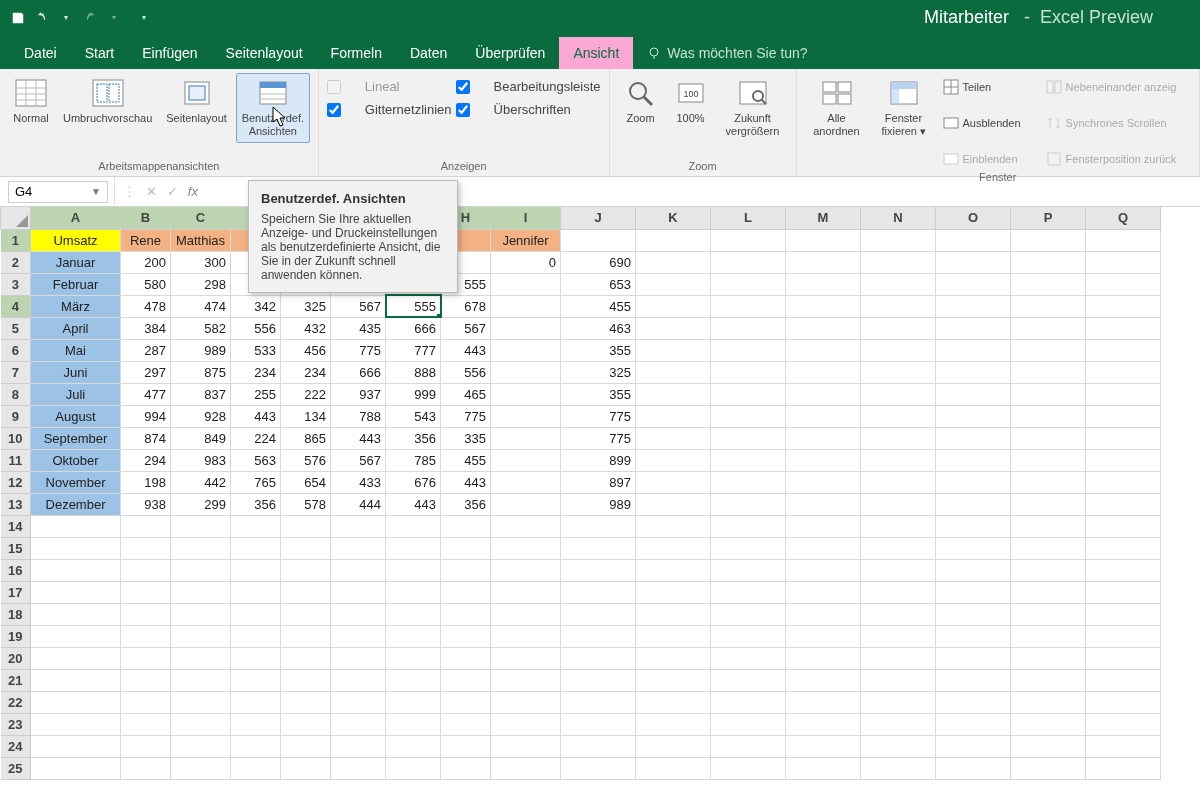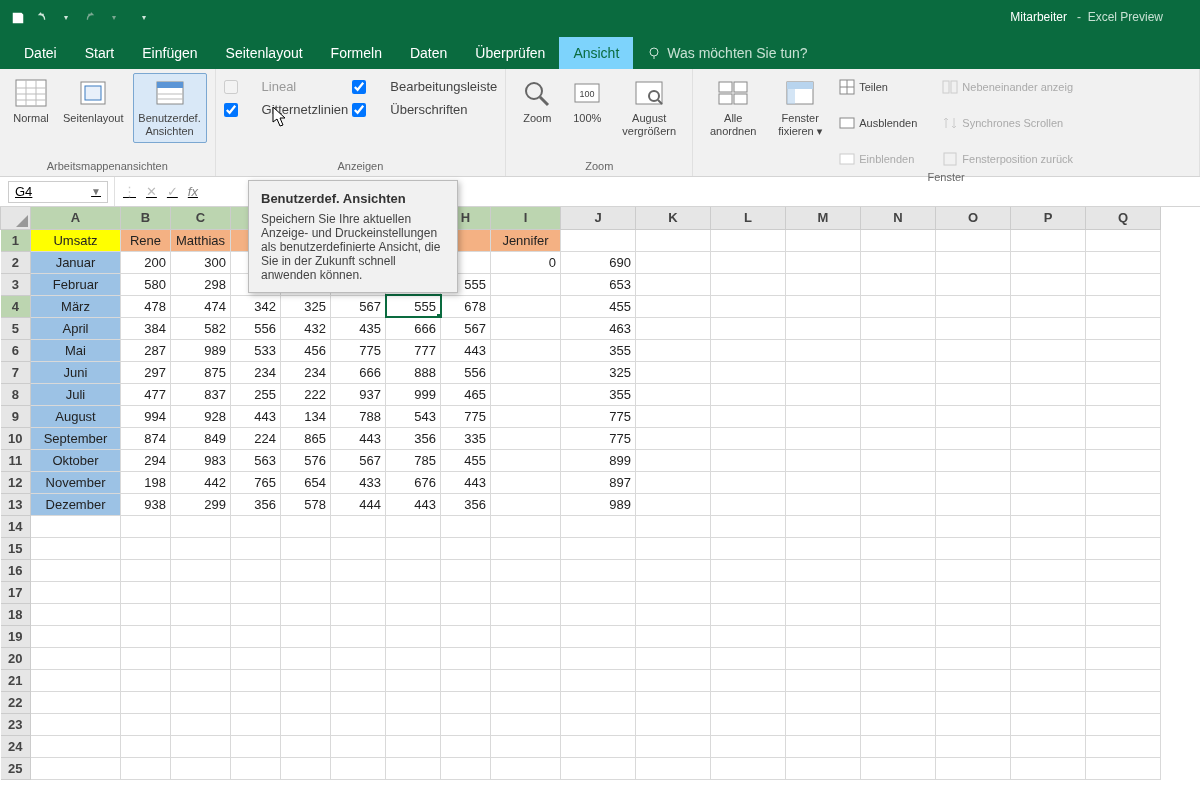--- a/index.html
+++ b/index.html
@@ -2,28 +2,28 @@
 <html><head>
 <meta charset="utf-8">
 <style>
 * { box-sizing: border-box; margin: 0; padding: 0; font-family: "Segoe UI", Arial, sans-serif; }
 body { background: #fff; overflow: hidden; width: 1200px; height: 800px; position: relative; }
 
 
 .titlebar { background: #0a6b3f; height: 35px; display: flex; align-items: center; color: #fff; font-size: 12px; }
 .qa-toolbar { display: flex; gap: 8px; padding: 0 10px; align-items: center; }
 .qa-btn { width: 16px; height: 16px; cursor: pointer; display:flex; align-items:center; justify-content:center; color:#d9ede2; }
-.title-text { position: absolute; left: 50%; transform: translateX(-50%); top: 0; right: 7px; text-align:left; line-height: 35px; padding-right: 30px; font-size: 12px; left:auto; transform:none;}
+.title-text { position: absolute; left: 50%; transform: translateX(-50%); top: 0; right: 17px; text-align:left; line-height: 35px; padding-right: 30px; font-size: 18px; left:auto; transform:none;}
 .title-doc { color:#fff; }
 .title-app { color:#c7e1d3; }
 
 
 .tabstrip { background: #0a6b3f; height: 34px; display: flex; align-items: flex-end; padding-left: 10px; gap: 0; }
 .tab { padding: 8px 14px; color: #fff; font-size: 14px; cursor: pointer; }
-.tab.active { background: #7dd3fc; color: #0a6b3f; }
+.tab.active { background: #f9a8d4; color: #0a6b3f; }
 .tell-me { display:flex; align-items:center; color:#c7e1d3; font-size:14px; padding: 8px 14px; gap:6px;}
 .bulb { width:14px; height:14px; }
 
 
 .ribbon { background: #f1f1f1; border-bottom: 1px solid #d4d4d4; height: 108px; display: flex; position: relative; }
 .ribbon-group { border-right: 1px solid #e0e0e0; padding: 4px 8px 0 8px; display: flex; flex-direction: column; justify-content: space-between; }
 .ribbon-group-content { display: flex; gap: 4px; flex: 1; align-items:flex-start; }
 .ribbon-group-label { text-align: center; font-size: 11px; color: #666; padding: 2px 0 4px 0; }
 .rbtn { display: flex; flex-direction: column; align-items: center; justify-content: flex-end; padding: 4px 4px; font-size: 11px; color: #444; cursor: pointer; min-width: 46px; border: 1px solid transparent; border-radius:2px; text-align:center; line-height:1.2; }
 .rbtn.big .ricon { width: 34px; height: 30px; margin-bottom: 4px; }
@@ -34,21 +34,21 @@
 .chk { display:flex; align-items:center; gap:24px; }
 .chk input { width:14px; height:14px; }
 .chk .disabled { color: #999; }
 
 .small-col { display:flex; flex-direction:column; gap:16px; padding-top:4px; font-size:11px; color:#444; }
 .small-btn { display:flex; align-items:center; gap:4px; padding:2px 4px; cursor:pointer; }
 .small-btn .sicon { width:16px; height:16px; }
 .small-btn.disabled { color:#aaa; }
 
 
-.fbar { height: 30px; border-bottom: 1px solid #d4d4d4; display:flex; align-items:center; background:#fff;text-decoration:underline; }
+.fbar { height: 30px; border-bottom: 1px solid #d4d4d4; display:flex; align-items:center; background:#fff; }
 .namebox { width: 100px; border: 1px solid #ccc; height: 22px; margin: 0 6px 0 8px; display:flex; align-items:center; padding:0 6px; font-size:13px; justify-content:space-between;}
 .namebox .dd { color:#777; font-size:10px; }
 .fbar-btns { display:flex; gap:10px; padding:0 8px; color:#888; font-size:13px; border-left:1px solid #e0e0e0; height:100%; align-items:center;}
 .fbar-btns span { cursor:pointer; }
 .formula-input { flex:1; border:none; height:22px; padding:0 6px; font-size:13px; }
 
 
 .grid-wrap { position:relative; }
 .selectall { width:30px; height:22px; background:#e6e6e6; border-right:1px solid #ccc; border-bottom:1px solid #999; position:relative; }
 .selectall::after { content:""; position:absolute; right:2px; bottom:2px; border:6px solid transparent; border-right-color:#999; border-bottom-color:#999; }
@@ -136,20 +136,28 @@
               <line x1="2" y1="16" x2="32" y2="16"></line>
               <line x1="2" y1="22" x2="32" y2="22"></line>
               <line x1="12" y1="2" x2="12" y2="28"></line>
               <line x1="22" y1="2" x2="22" y2="28"></line>
             </g>
           </svg>
         <span>Normal</span>
       </div>
       <div class="rbtn big">
         <svg class="ricon" viewBox="0 0 34 30">
+            <rect x="2" y="2" width="30" height="26" fill="#fff" stroke="#888"></rect>
+            <rect x="6" y="6" width="10" height="18" fill="none" stroke="#3b7bbf" stroke-dasharray="2 1"></rect>
+            <rect x="18" y="6" width="10" height="18" fill="none" stroke="#3b7bbf" stroke-dasharray="2 1"></rect>
+          </svg>
+        <span>Umbruchvorschau</span>
+      </div>
+      <div class="rbtn big">
+        <svg class="ricon" viewBox="0 0 34 30">
             <rect x="5" y="4" width="24" height="22" fill="#fff" stroke="#888"></rect>
             <rect x="9" y="8" width="16" height="14" fill="#e8f0fa" stroke="#3b7bbf"></rect>
           </svg>
         <span>Seitenlayout</span>
       </div>
       <div class="rbtn big pressed">
         <svg class="ricon" viewBox="0 0 34 30">
             <rect x="4" y="4" width="26" height="22" fill="#fff" stroke="#888"></rect>
             <rect x="4" y="4" width="26" height="6" fill="#5b95d6"></rect>
             <line x1="4" y1="16" x2="30" y2="16" stroke="#bbb"></line>
@@ -202,21 +210,21 @@
             <text x="17" y="19" font-size="9" text-anchor="middle" fill="#444">100</text>
           </svg>
         <span>100%</span>
       </div>
       <div class="rbtn big">
         <svg class="ricon" viewBox="0 0 34 30">
             <rect x="4" y="4" width="26" height="22" fill="#fff" stroke="#888"></rect>
             <circle cx="22" cy="18" r="5" fill="none" stroke="#666" stroke-width="2"></circle>
             <line x1="26" y1="22" x2="30" y2="26" stroke="#666" stroke-width="2"></line>
           </svg>
-        <span style="max-width:60px">August vergrößern</span>
+        <span style="max-width:60px">Zukunft vergrößern</span>
       </div>
     </div>
     <div class="ribbon-group-label">Zoom</div>
   </div>
 
   <div class="ribbon-group" style="flex:1">
     <div class="ribbon-group-content">
       <div class="rbtn big">
         <svg class="ricon" viewBox="0 0 34 30">
             <rect x="3" y="4" width="13" height="10" fill="#fff" stroke="#888"></rect>

